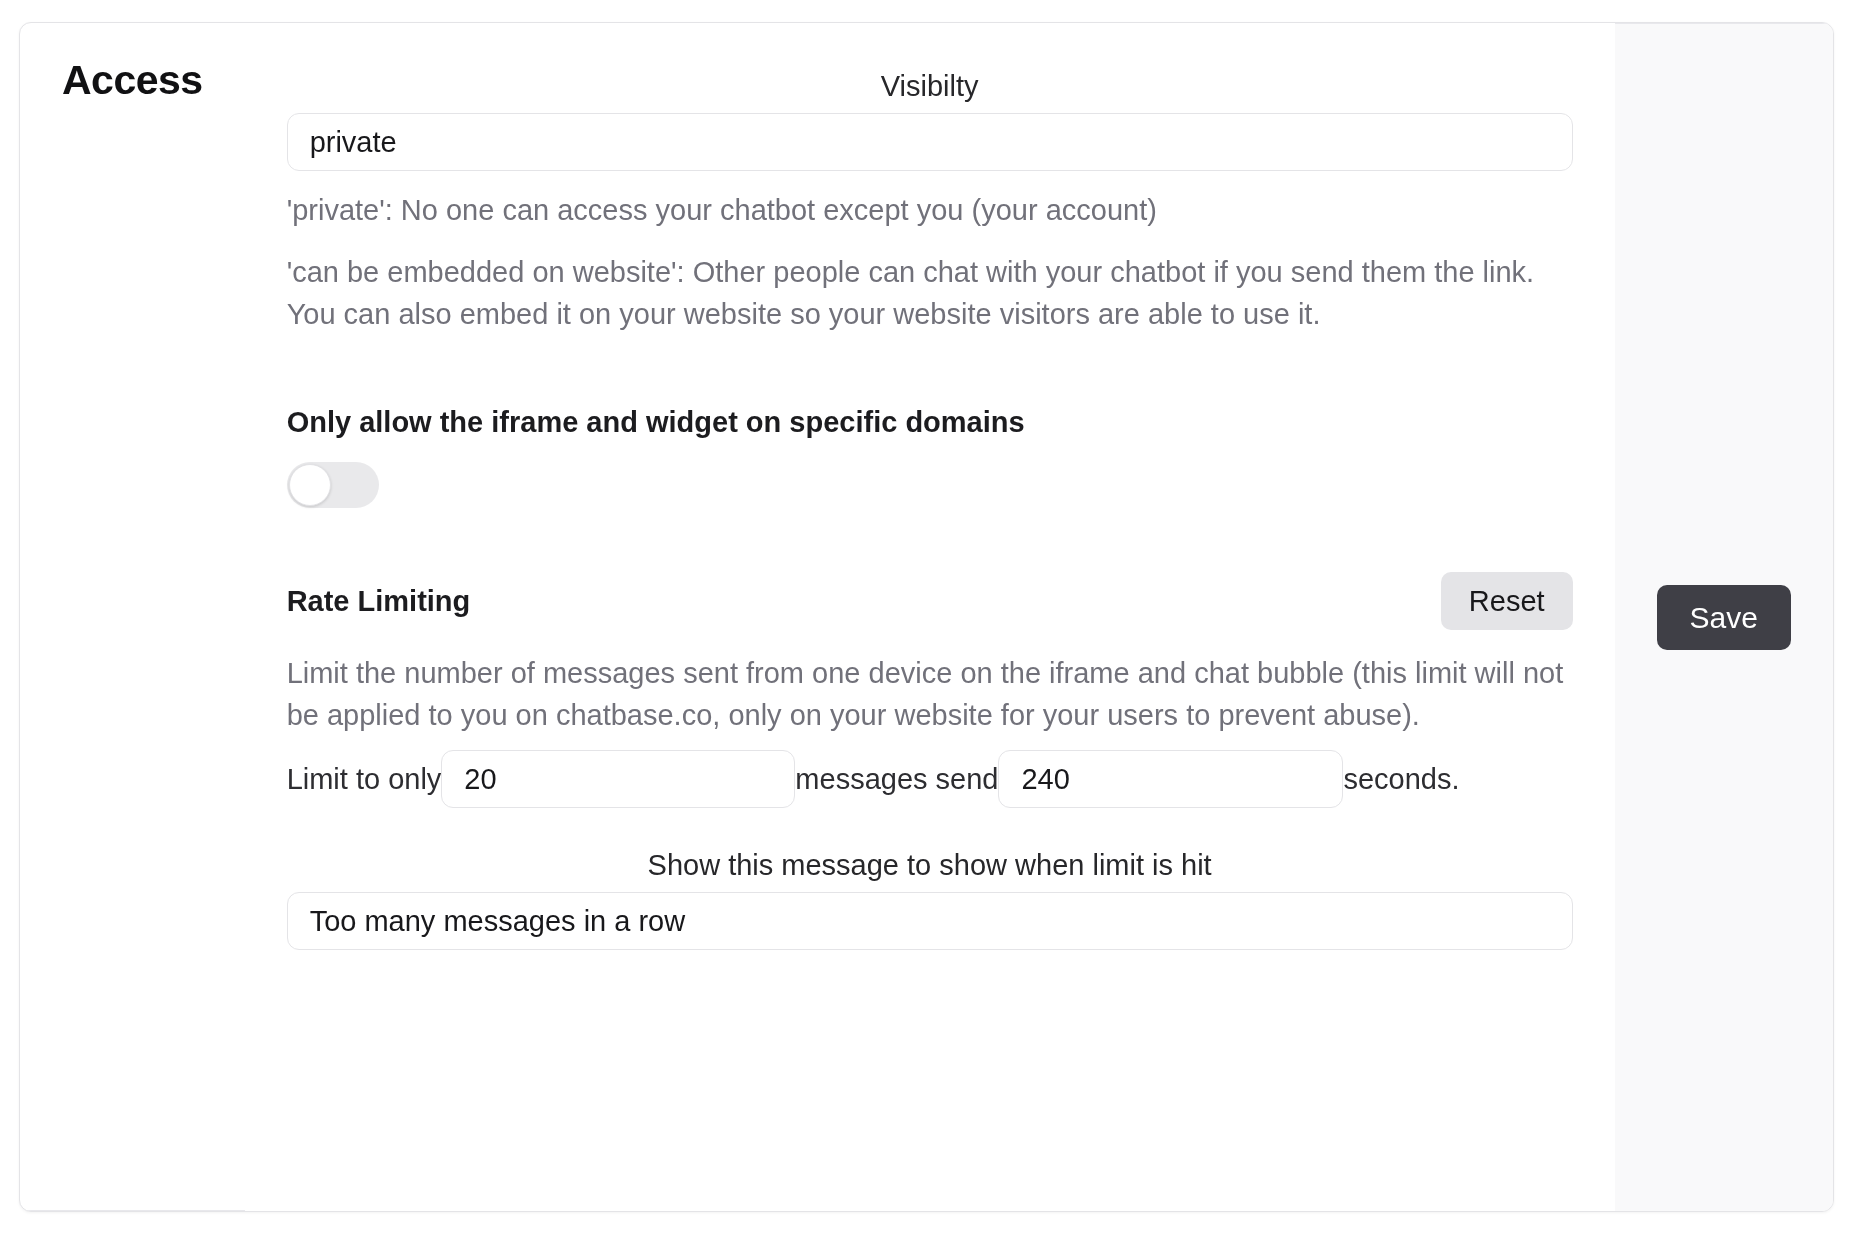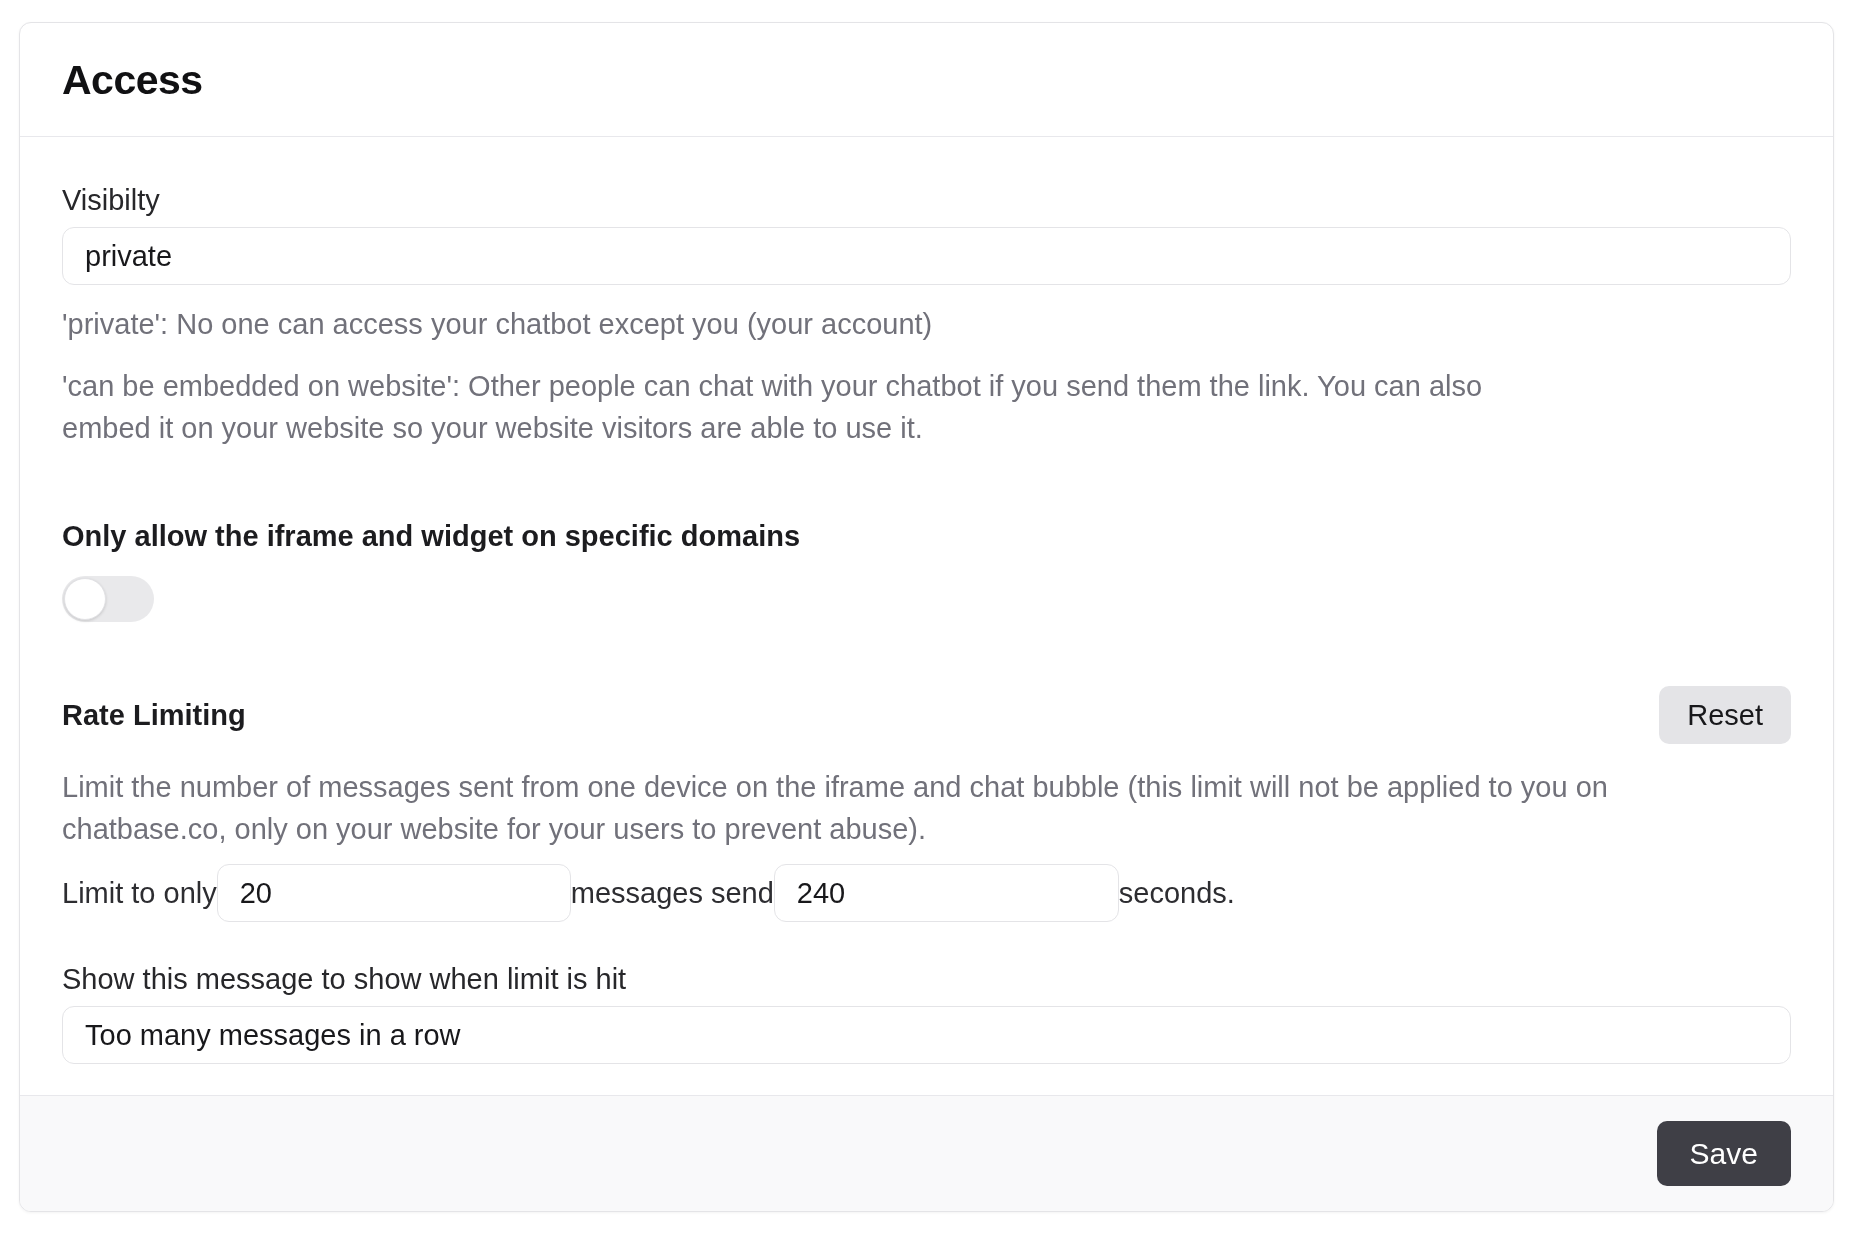--- a/index.html
+++ b/index.html
@@ -11,21 +11,21 @@
   }
   .card {
     margin: 22px 20px 22px 19px;
     width: 1815px;
     height: 1190px;
     border: 1px solid var(--border, #e4e4e7);
     border-radius: 12px;
     background: #ffffff;
     box-shadow: 0 1px 3px rgba(0,0,0,0.05);
     display: flex;
-    flex-direction: column;
+    flex-direction: row;
     overflow: hidden;
   }
   .card-header {
     padding: 31px 42px 30px 42px;
     border-bottom: 1px solid #e8e8ec;
   }
   .card-title {
     font-size: 41px;
     font-weight: 700;
     letter-spacing: -0.5px;
@@ -35,20 +35,21 @@
   .card-body {
     padding: 46px 42px 0 42px;
     flex: 1 1 auto;
   }
   .field-label {
     display: block;
     font-size: 29px;
     line-height: 34px;
     color: #27272a;
     margin-bottom: 10px;
+    text-align: center;
   }
   .text-input {
     display: block;
     width: 100%;
     height: 58px;
     border: 1px solid var(--border, #e4e4e7);
     border-radius: 12px;
     background: #ffffff;
     font-family: inherit;
     font-size: 29px;

